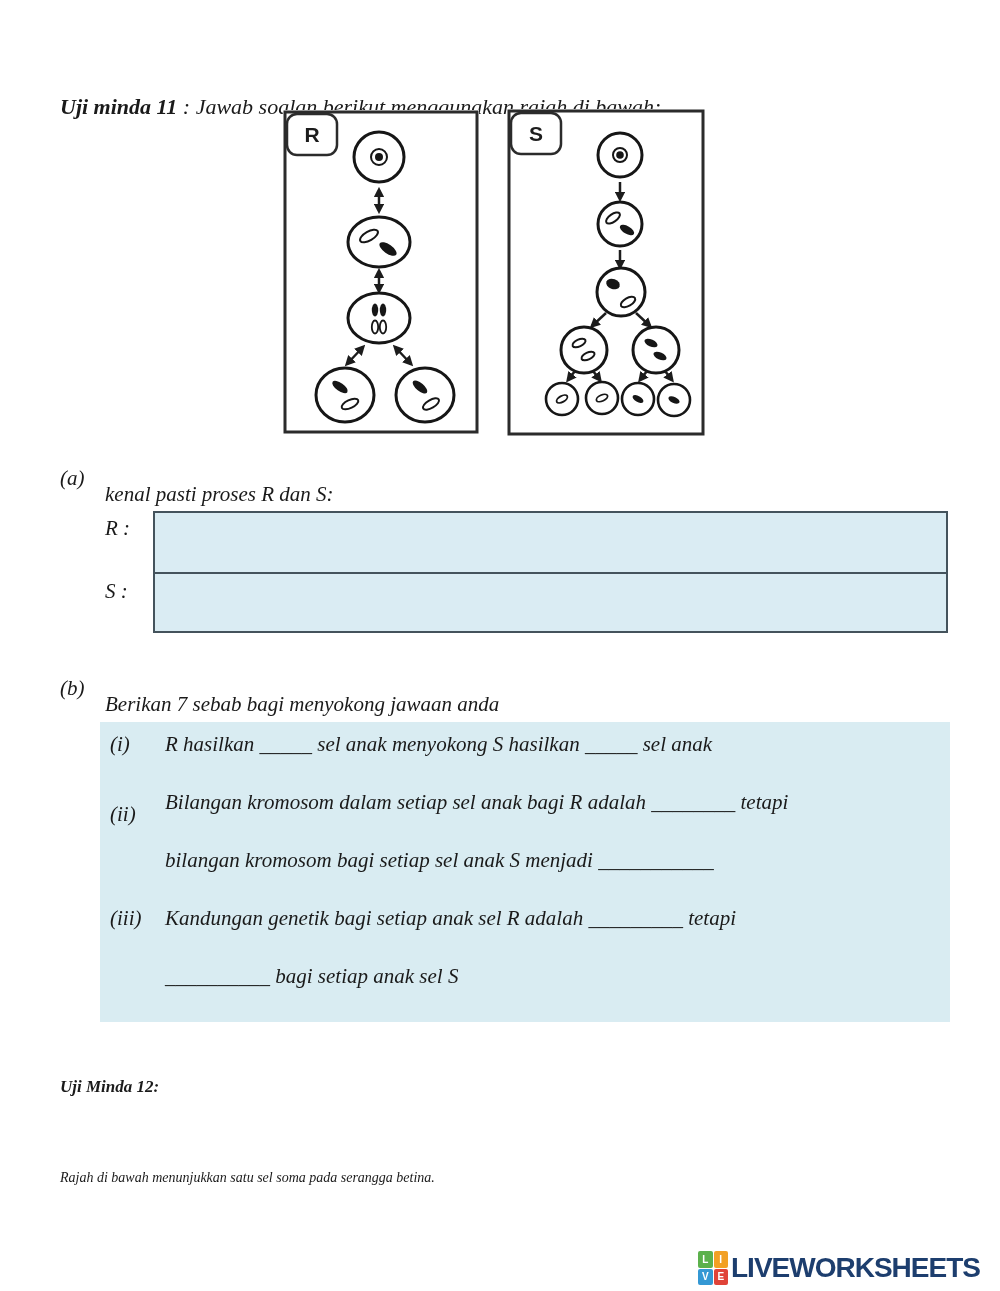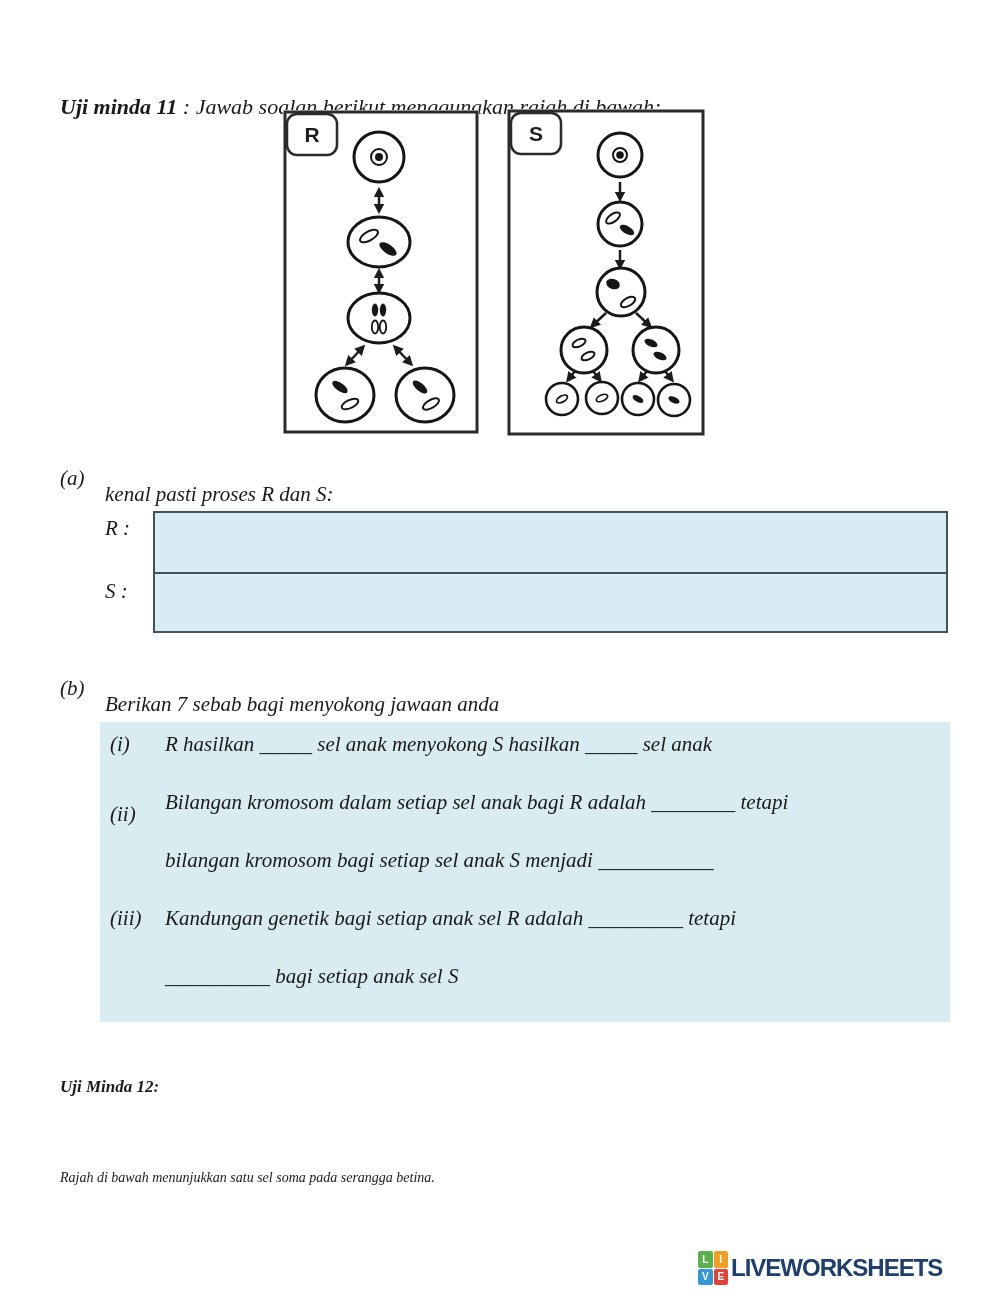--- a/index.html
+++ b/index.html
@@ -40,21 +40,21 @@
     width:30px; height:34px; display:grid;
     grid-template-columns:1fr 1fr; grid-template-rows:1fr 1fr; gap:1px;
     margin-right:3px;
   }
   .brand-sq {
     display:flex; align-items:center; justify-content:center;
     color:#ffffff; font-family:"Liberation Sans", sans-serif;
     font-size:10px; font-weight:bold; border-radius:2px;
   }
   .brand-text {
-    font-family:"Liberation Sans", sans-serif; font-size:24px; font-weight:800;
+    font-family:"Liberation Sans", sans-serif; font-size:28px; font-weight:800;
     letter-spacing:-1px; white-space:nowrap;
   }
 
   svg text.box-label {
     font-family:"Liberation Sans", sans-serif; font-size:21px; font-weight:bold; fill:#1c1c1c;
   }
 </style>
 </head>
 <body>
 

